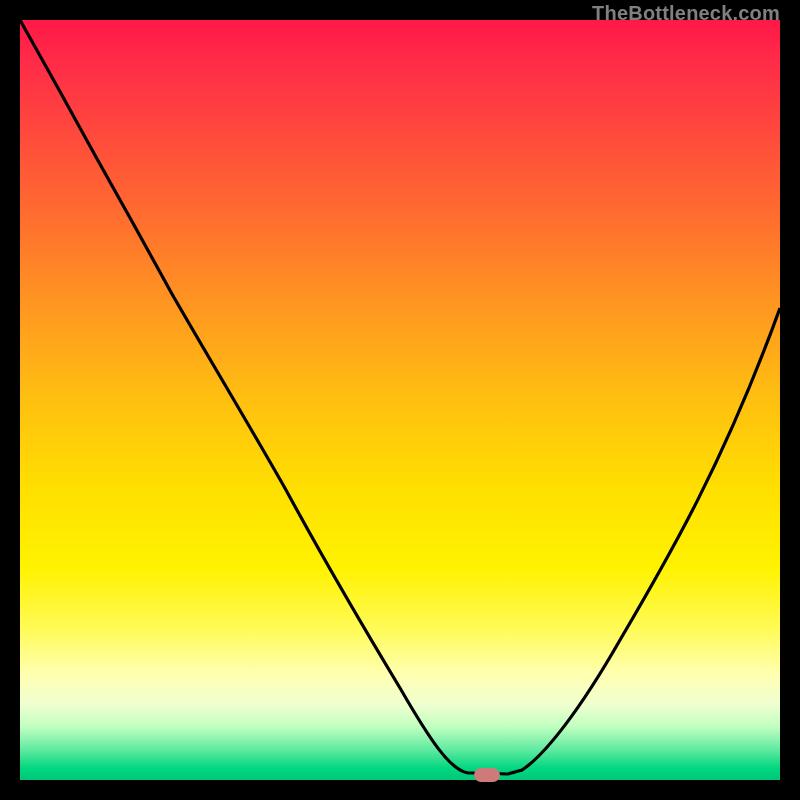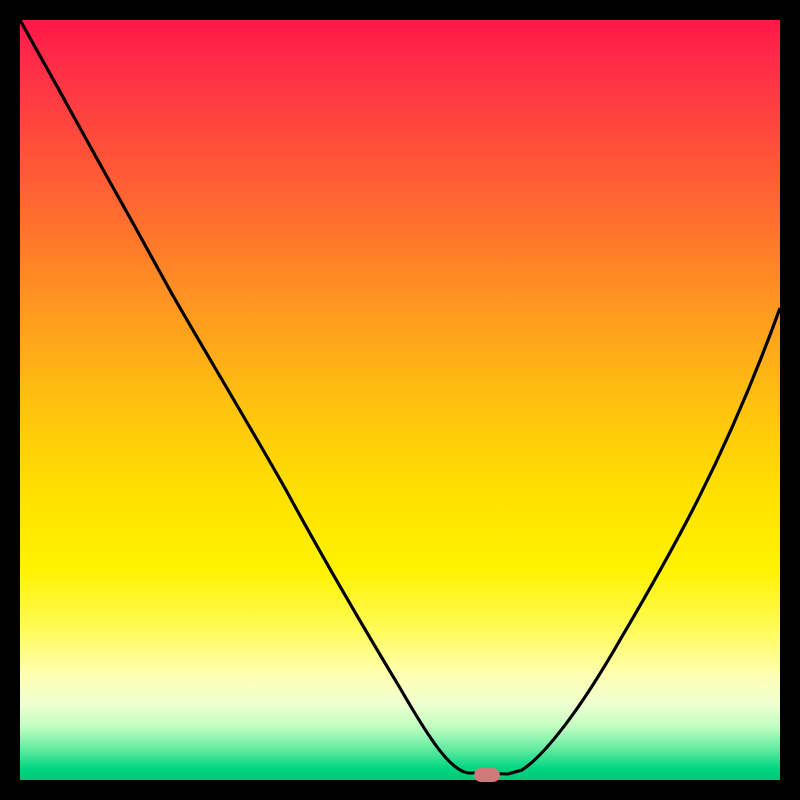--- a/index.html
+++ b/index.html
@@ -84,13 +84,14 @@
              C 410 720, 430 750, 448 753
              L 456 753
              L 488 754
              L 502 750
              C 525 735, 560 690, 600 620
              C 650 535, 705 440, 760 288" fill="none" stroke="#000" stroke-width="3.2"></path>
   </svg>
 
   <div class="marker" style="left: 454.4px; top: 748.44px; background: rgb(207, 122, 122);"></div>
 
+  <div class="attribution">TheBottleneck.com</div>
 </div>
 
 </body></html>

